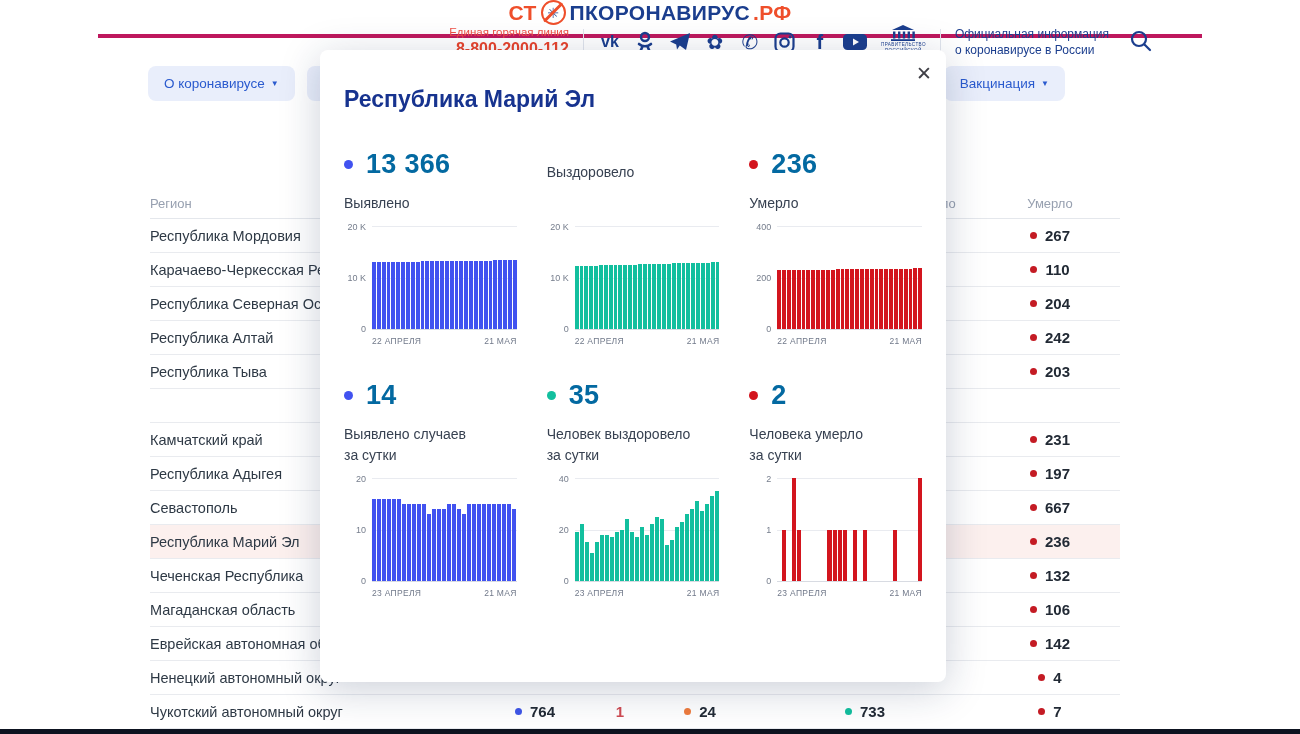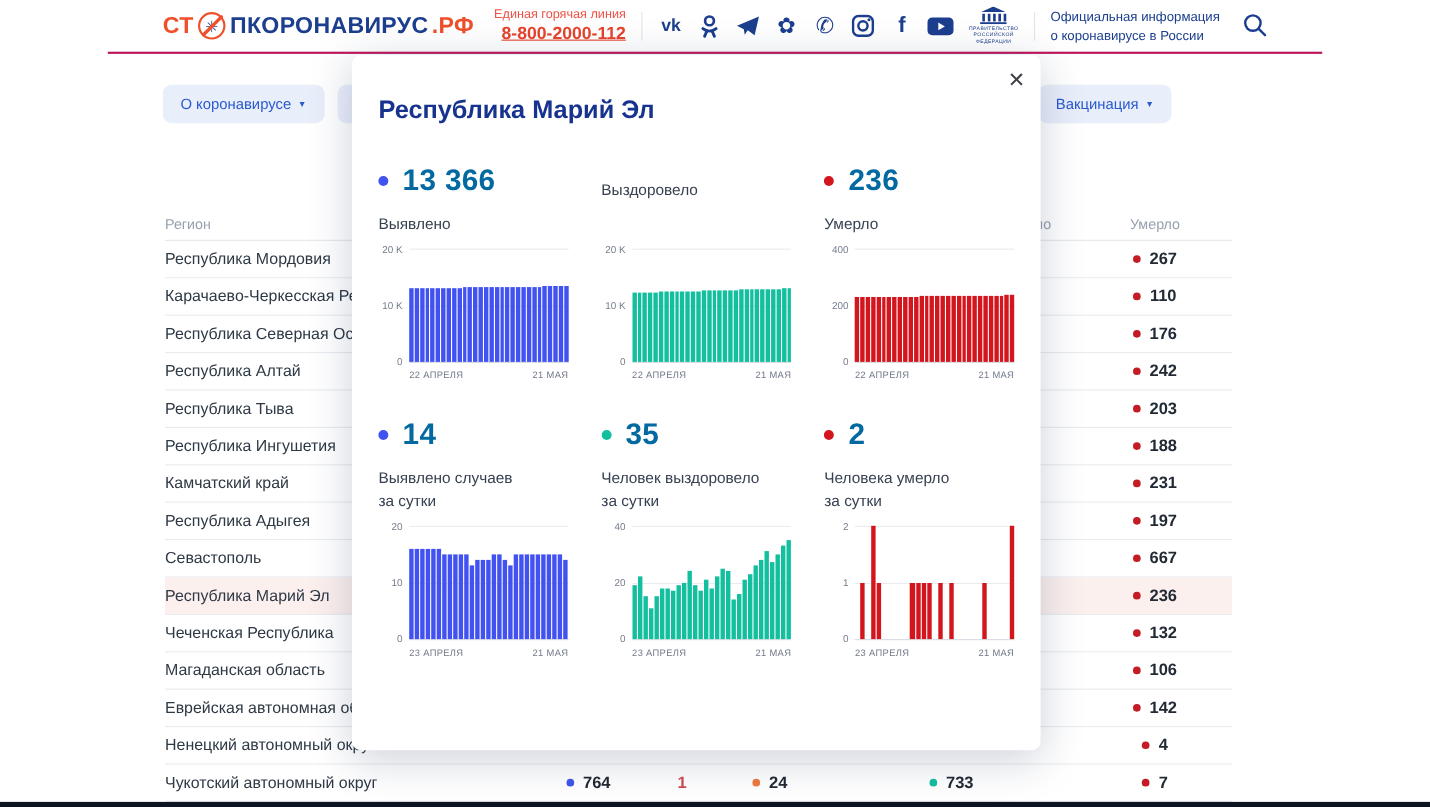--- a/index.html
+++ b/index.html
@@ -1,22 +1,22 @@
 <!DOCTYPE html>
 <html><head>
 <meta charset="utf-8">
 <style>
   * { margin:0; padding:0; box-sizing:border-box; }
   html,body { width:1300px; height:734px; overflow:hidden; background:#fff;
     font-family:"Liberation Sans", sans-serif; }
   .page { position:relative; width:1300px; height:734px; background:#fff; }
 
   
-  .header { margin:0 98px; height:49px; display:flex; align-items:center;
-    border-bottom:2px solid #be185d; padding:0 50px; }
+  .header { margin:0 98px; height:38px; display:flex; align-items:center;
+    border-bottom:4px solid #be185d; padding:0 50px;flex-direction:column; }
   .logo { display:flex; align-items:center; gap:3px; cursor:pointer; }
   .logo-txt { font-size:21px; font-weight:800; letter-spacing:.3px; }
   .lg-orange { color:#ef4f2b; }
   .lg-navy { color:#1b3e8e; }
   .logo-virus { width:25px; height:25px; border:2.5px solid #ef4f2b; border-radius:50%;
     display:flex; align-items:center; justify-content:center; position:relative; margin:0 1px; }
   .logo-virus .core { color:#1b3e8e; font-size:14px; line-height:1; }
   .logo-virus .slash { position:absolute; width:26px; height:2.5px; background:#ef4f2b;
     transform:rotate(-45deg); border-radius:2px; }
   .h-right { margin-left:auto; display:flex; align-items:center; gap:14px; }
@@ -216,21 +216,21 @@
           </div>
         </div>
         <div class="trow">
           <div class="cell-region">Республика Северная Осетия — Алания</div>
           <div class="vcell"></div>
           <div class="vcell"></div>
           <div class="vcell"></div>
           <div class="vcell"></div>
           <div class="vcell">
             <span class="dot" style="background: rgb(196, 27, 36);"></span>
-            <span>176</span>
+            <span>204</span>
           </div>
         </div>
         <div class="trow">
           <div class="cell-region">Республика Алтай</div>
           <div class="vcell"></div>
           <div class="vcell"></div>
           <div class="vcell"></div>
           <div class="vcell"></div>
           <div class="vcell">
             <span class="dot" style="background: rgb(196, 27, 36);"></span>
@@ -242,21 +242,20 @@
           <div class="vcell"></div>
           <div class="vcell"></div>
           <div class="vcell"></div>
           <div class="vcell"></div>
           <div class="vcell">
             <span class="dot" style="background: rgb(196, 27, 36);"></span>
             <span>203</span>
           </div>
         </div>
         <div class="trow">
-          <div class="cell-region">Республика Ингушетия</div>
           <div class="vcell"></div>
           <div class="vcell"></div>
           <div class="vcell"></div>
           <div class="vcell"></div>
           <div class="vcell">
             <span class="dot" style="background: rgb(196, 27, 36);"></span>
             <span>188</span>
           </div>
         </div>
         <div class="trow">

